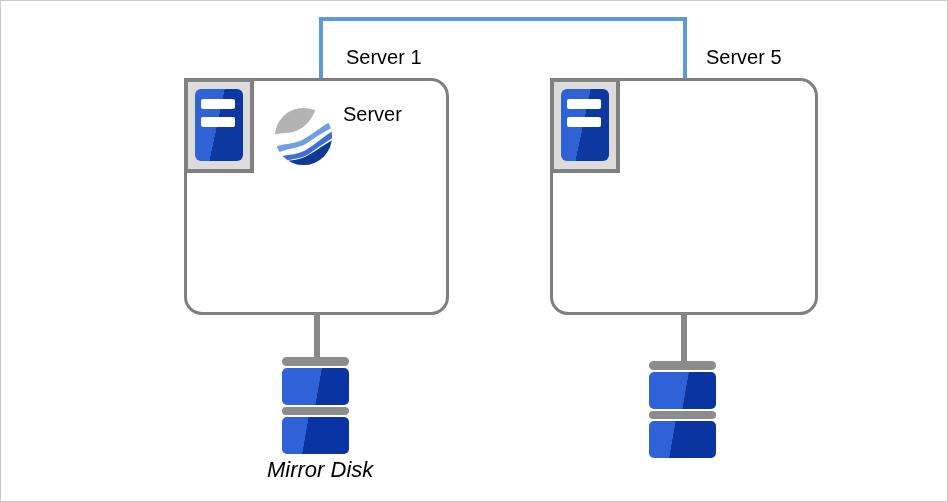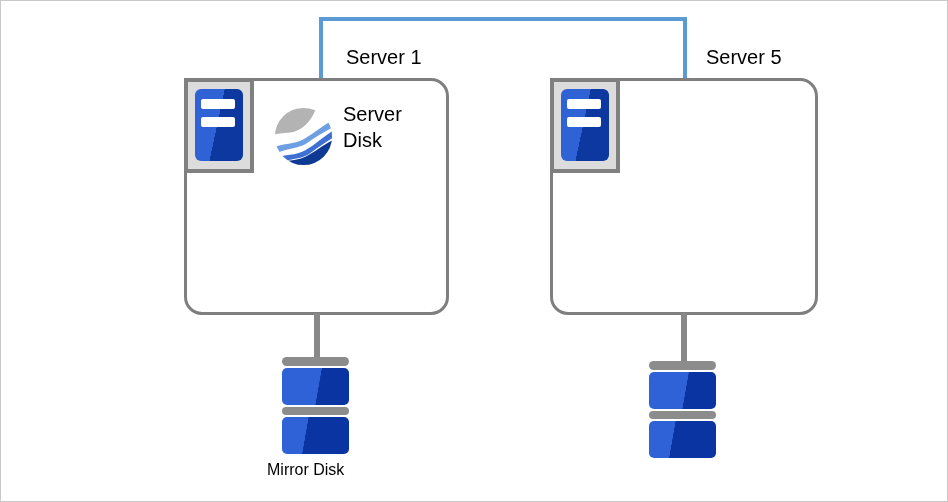--- a/index.html
+++ b/index.html
@@ -142,24 +142,25 @@
   .disk .platter.p2 {
     top: 60px;
     background: linear-gradient(100deg, #2f62d6 36%, #0b34a3 36.5%);
   }
 
   .mirror-disk-label {
     position: absolute;
     left: 266px;
     top: 458px;
     width: 110px;
-    font-size: 16px;
+    font-size: 22px;
     line-height: 22px;
     color: #000000;
     white-space: nowrap;
+    font-style: italic;
   }
 </style>
 </head>
 <body>
 
 <div class="canvas">
 
   <div class="link-line"></div>
 
   <div class="server-label server1-label">Server 1</div>
@@ -191,21 +192,20 @@
       <rect x="0" y="0" width="64" height="64" fill="#ffffff"></rect>
       <path d="M-4,32 C6,26 14,30 24,26 C36,21 42,12 47,-2 L-4,-2 Z" fill="#b3b3b3"></path>
       <path d="M-4,46 C8,38 20,42 32,35 C44,28 54,19 68,12 L68,20 C56,26 46,32 36,39 C26,46 10,44 -4,54 Z" fill="#6f9fe3"></path>
       <path d="M-4,58 C10,50 22,54 34,47 C46,40 56,30 68,23 L68,31 C56,38 48,44 38,51 C28,58 12,55 -4,66 Z" fill="#3e70d4"></path>
       <path d="M-4,64 C10,56 22,60 34,54 C46,48 54,40 68,34 L68,70 L-4,70 Z" fill="#0e3a94"></path>
     </g>
   </svg>
 
   <div class="mdr-text">
     <div>Server</div>
-    <div>Disk</div>
   </div>
 
   <div class="drop-line drop1"></div>
   <div class="drop-line drop2"></div>
 
   <div class="disk disk1">
     <div class="cap"></div>
     <div class="platter p1"></div>
     <div class="midbar"></div>
     <div class="platter p2"></div>

